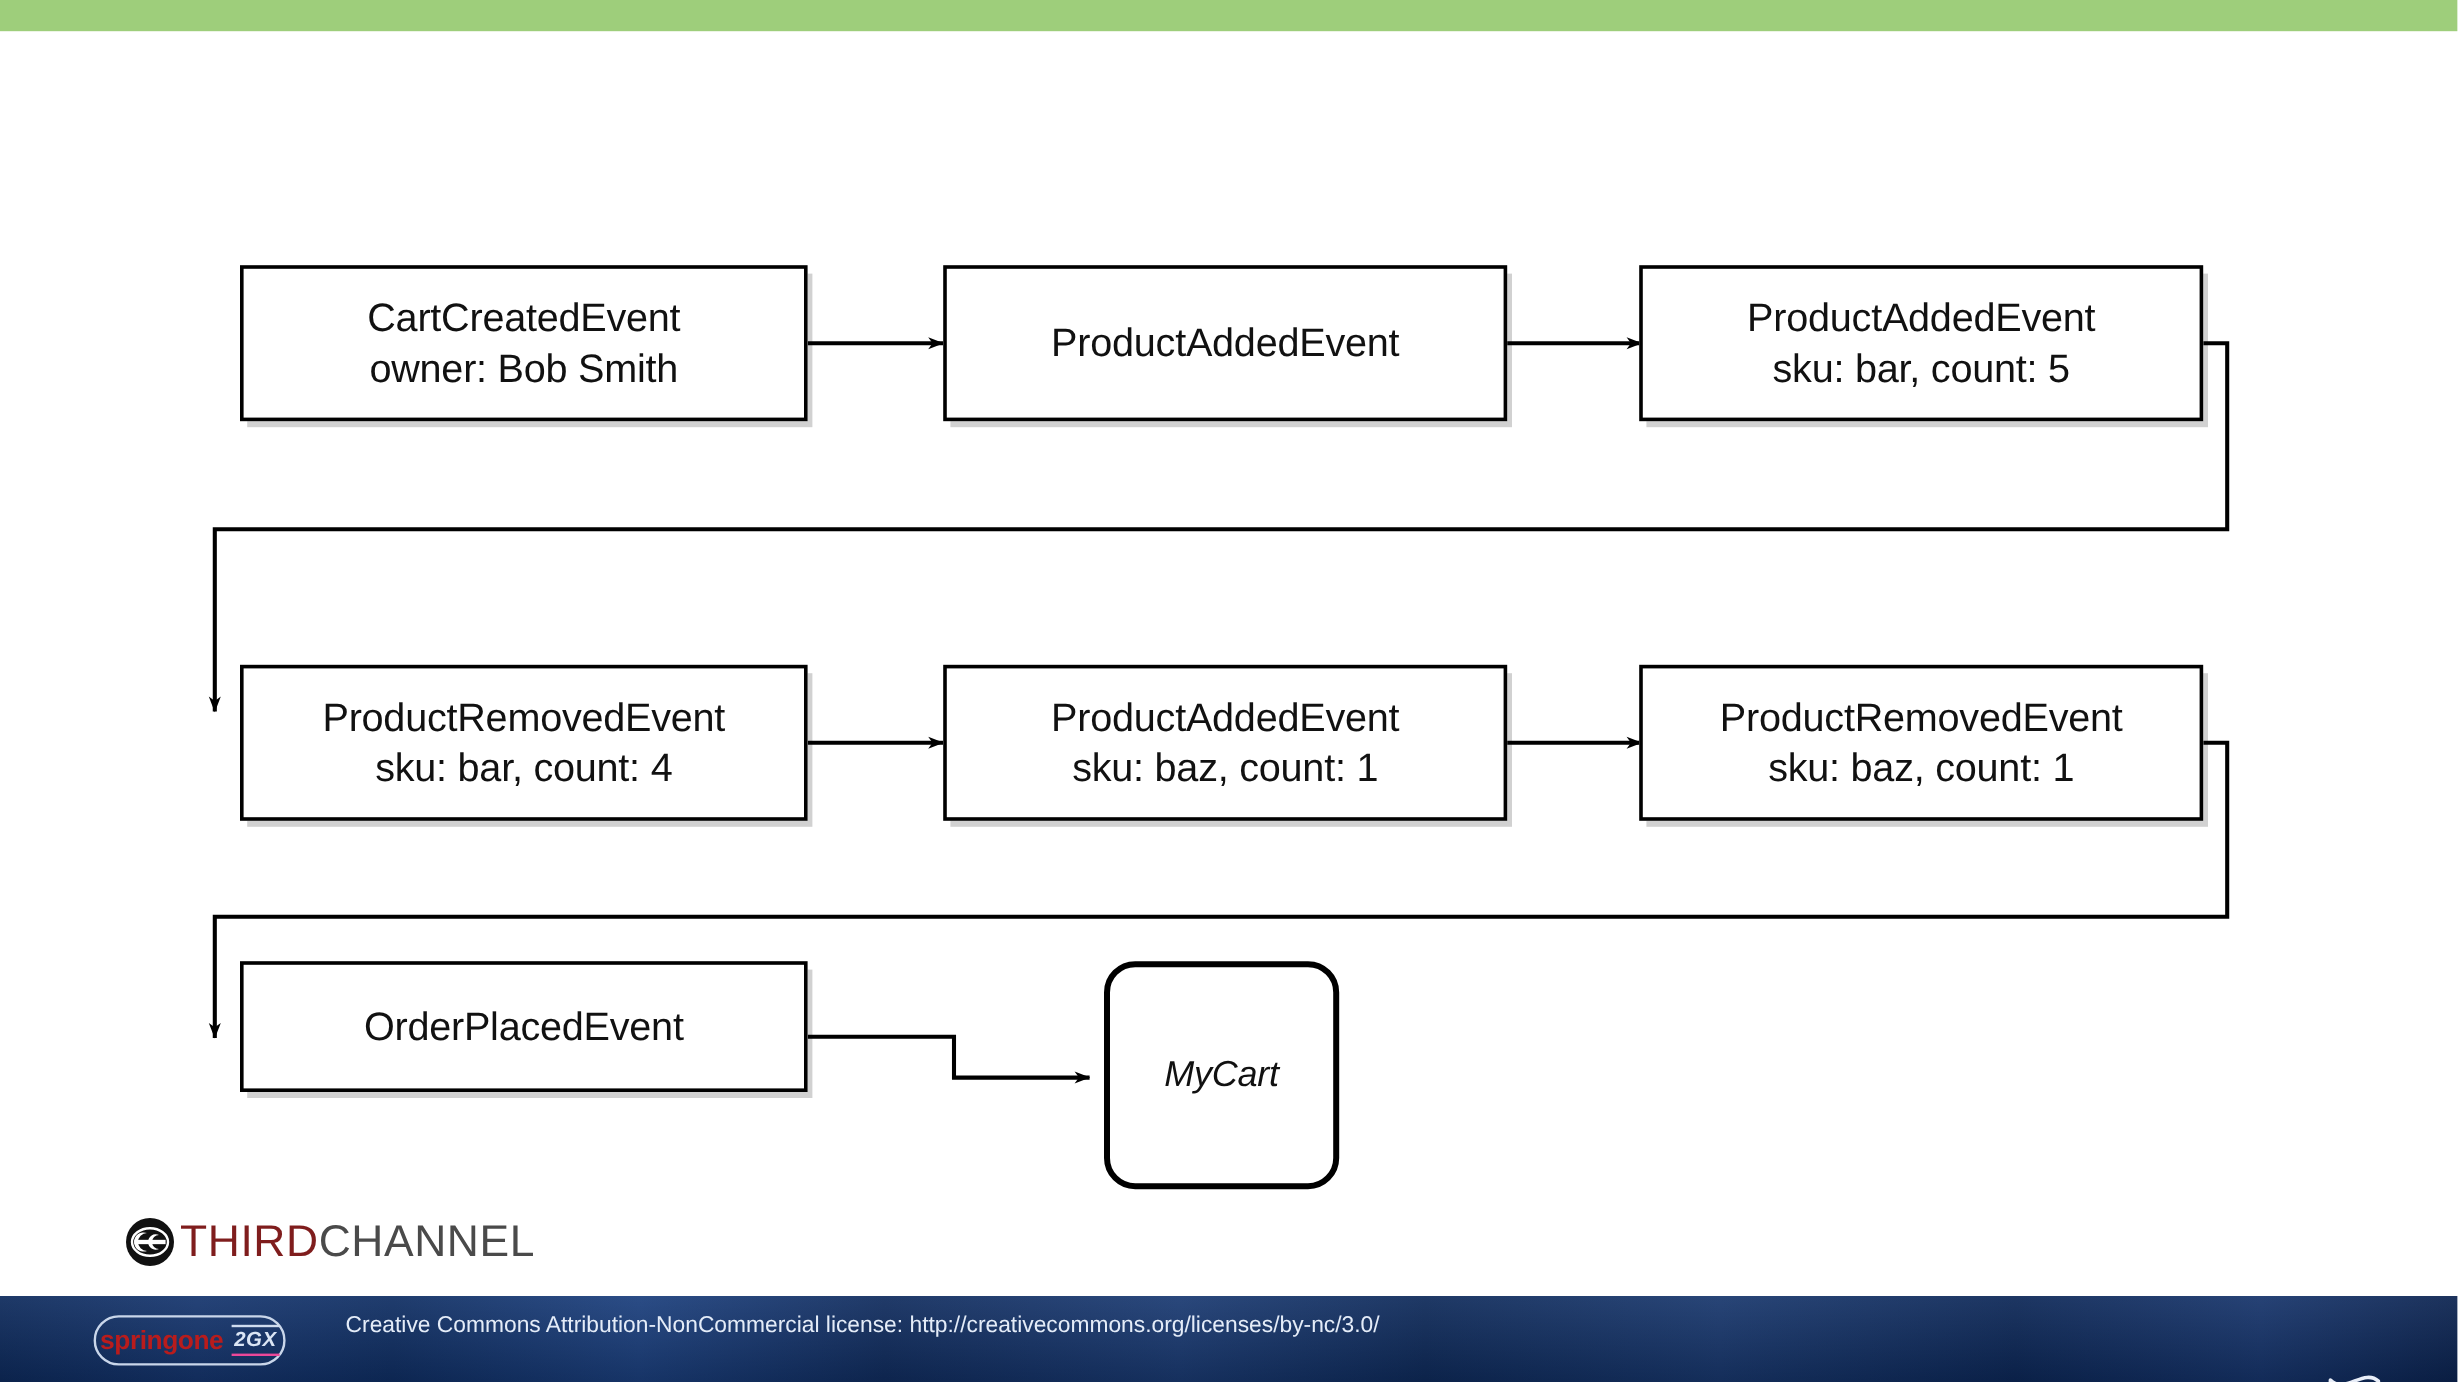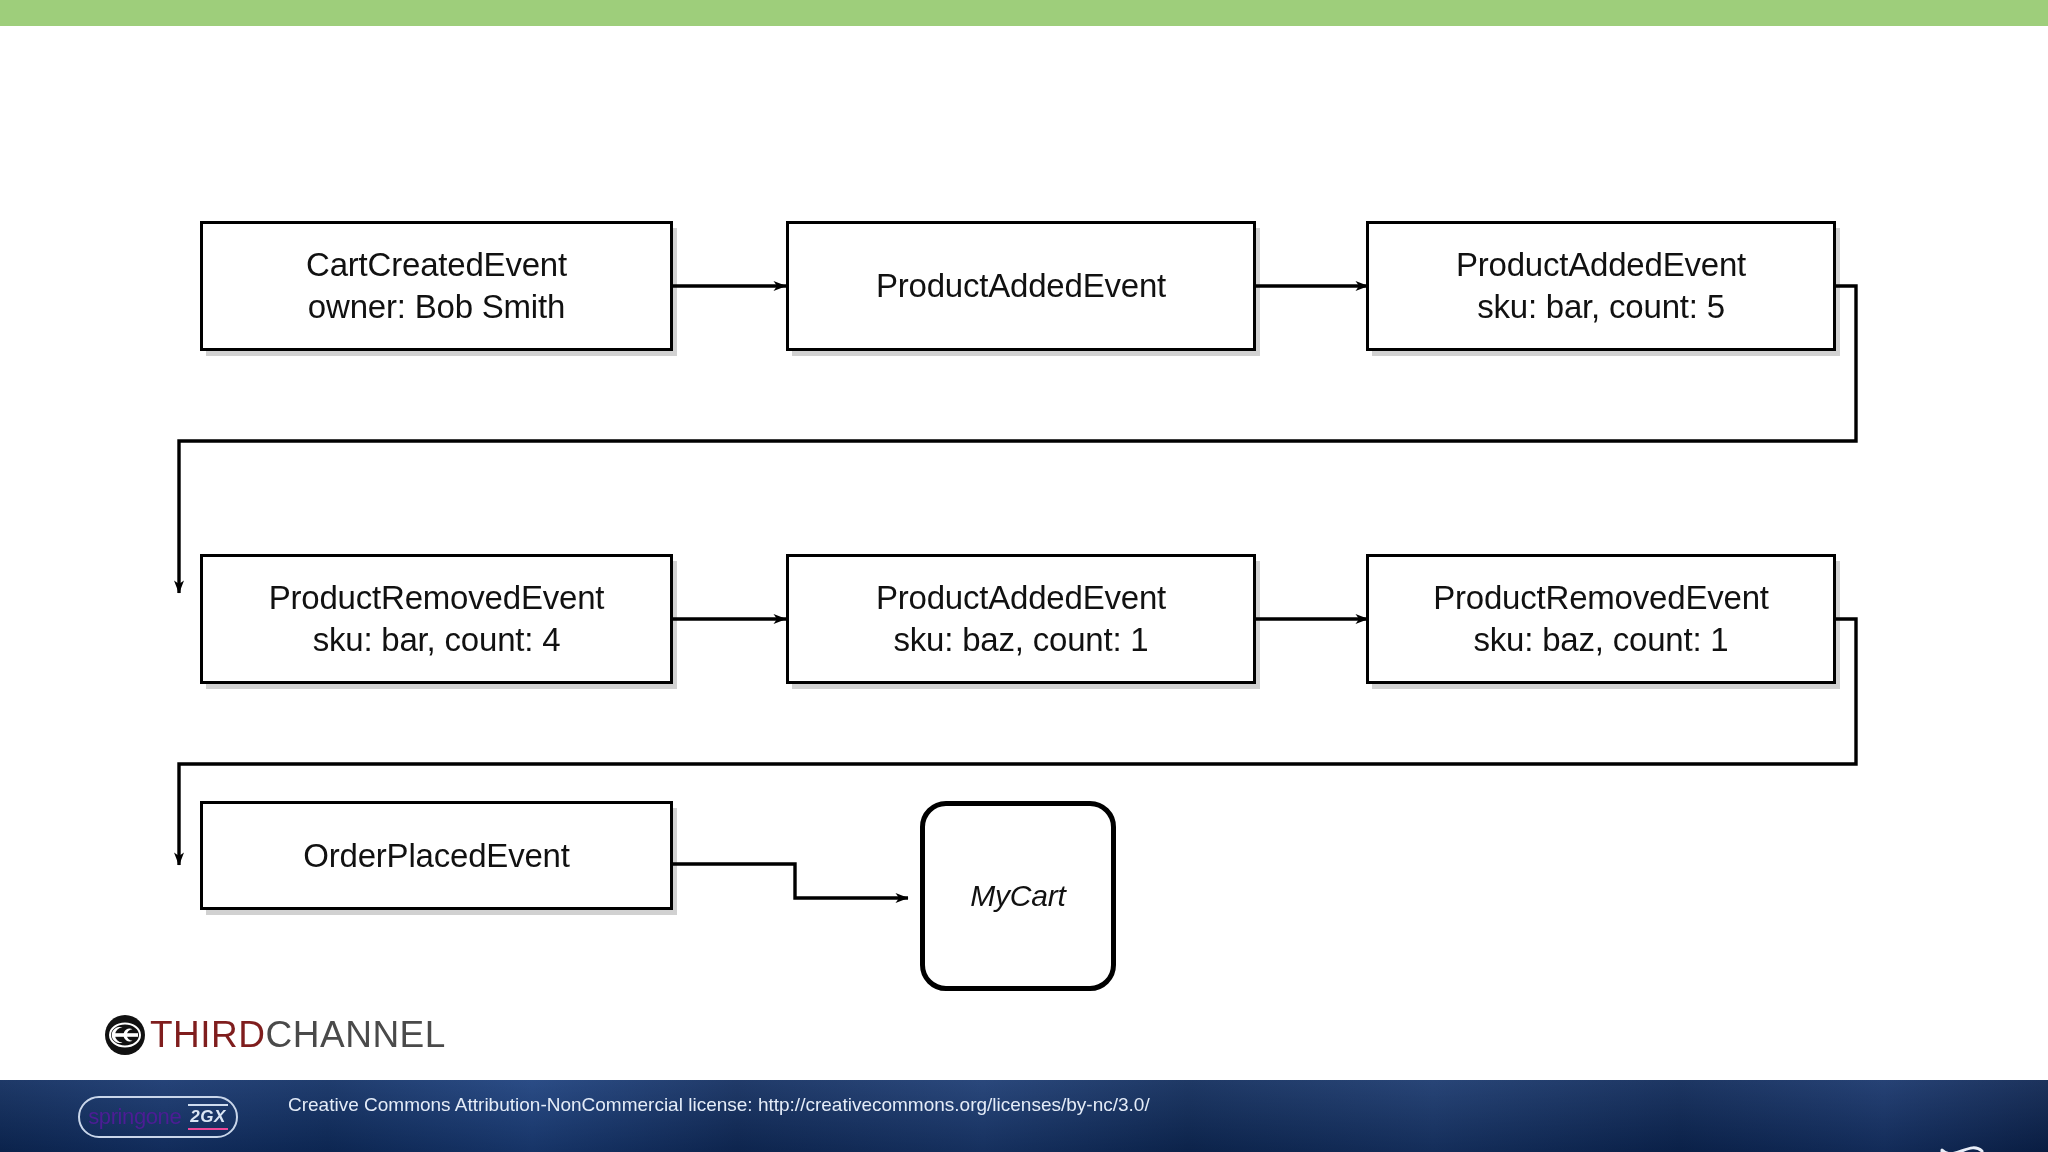--- a/index.html
+++ b/index.html
@@ -104,21 +104,21 @@
   }
   #s1gx {
     position: absolute; left: 78px; top: 1096px;
     width: 160px; height: 42px;
     border: 2px solid #c9d6ea;
     border-radius: 21px;
     display: flex; align-items: center; justify-content: center;
     gap: 7px;
     z-index: 2;
   }
-  #s1gx .w1 { font-size: 22px; color: #4c1d95; font-weight: normal; letter-spacing: -0.4px; }
+  #s1gx .w1 { font-size: 22px; color: #b91c1c; font-weight: bold; letter-spacing: -0.4px; }
   #s1gx .w2 {
     font-size: 17px; color: #dbe6f5; font-weight: bold;
     font-style: italic; letter-spacing: 0.5px;
     border-top: 2px solid #cfdcef; border-bottom: 2px solid #ec4899;
     padding: 1px 2px;
   }
   #license {
     position: absolute; left: 288px; top: 1093px;
     font-size: 19px; line-height: 24px;
     color: #e4ecf8;

